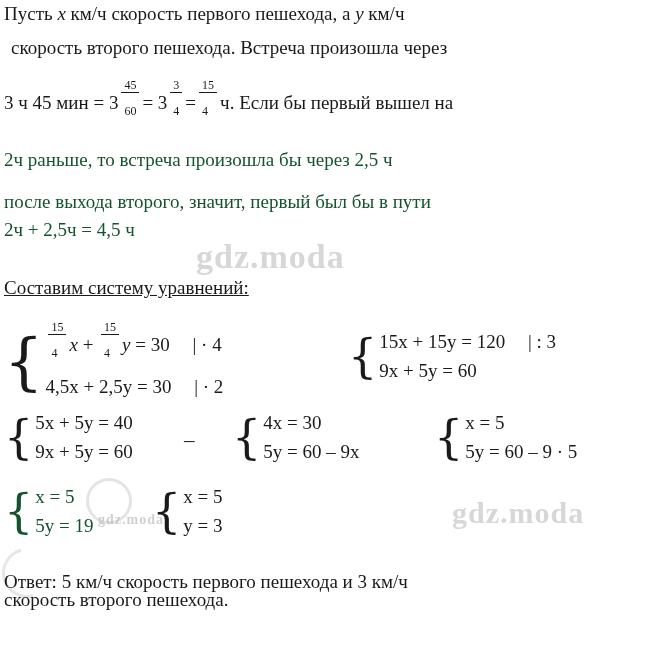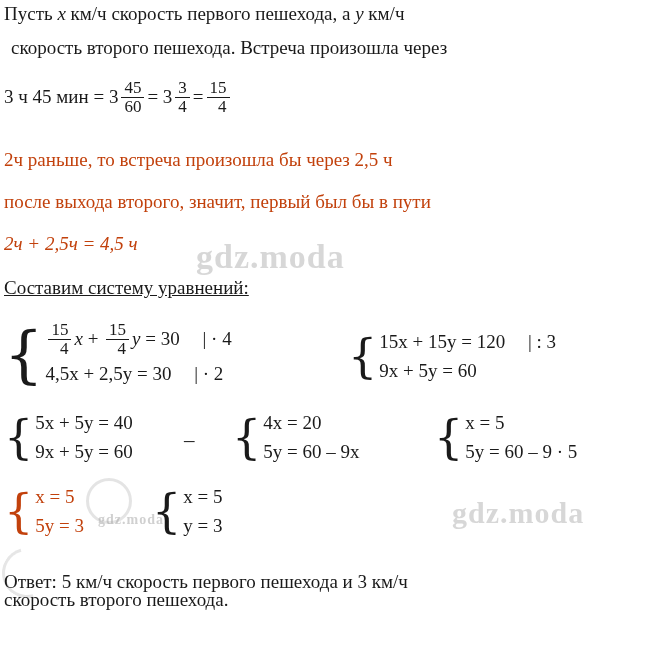--- a/index.html
+++ b/index.html
@@ -21,33 +21,33 @@
     height: 646px;
     padding: 0;
   }
   .line {
     position: absolute;
     white-space: nowrap;
     font-size: 19px;
     line-height: 1;
   }
   .it { font-style: italic; }
-  .faint { color: #c2410c; }
+  .faint { color: #14532d; }
   .frac {
     display: inline-block;
     vertical-align: middle;
-    text-align: right;
-    font-size: 17px;
+    text-align: left;
+    font-size: 12px;
     line-height: 1.05;
     margin: 0 3px;
     position: relative;
     top: -1px;
   }
   .frac .num { display: block; padding: 0 3px; }
-  .frac .den { display: block; padding: 0 3px; border-top: 1.4px solid #1a1a1a; }
+  .frac .den { display: block; padding: 12px 3px; border-top: 1.4px solid #1a1a1a; }
   .sys {
     position: absolute;
     display: flex;
     align-items: center;
     font-size: 19px;
   }
   .brace {
     font-size: 46px;
     line-height: 0.85;
     font-weight: 300;
@@ -98,26 +98,26 @@
 
 <div class="page">
 
   <div class="line" style="left:4px; top:4px;">
     <span>Пусть </span><span class="it">x</span><span> км/ч  скорость первого пешехода, а </span><span class="it">y</span><span> км/ч</span>
   </div>
 
   <div class="line" style="left:11px; top:38px;">скорость второго пешехода. Встреча произошла через</div>
 
   <div class="line" style="left:4px; top:80px;">
-    <span>3 ч 45 мин = 3</span><span class="frac"><span class="num">45</span><span class="den">60</span></span><span>= 3</span><span class="frac"><span class="num">3</span><span class="den">4</span></span><span>=</span><span class="frac"><span class="num">15</span><span class="den">4</span></span>
+    <span>3 ч 45 мин = 3</span><span class="frac"><span class="num">45</span><span class="den">60</span></span><span>= 3</span><span class="frac"><span class="num">3</span><span class="den">4</span></span><span>=</span><span class="frac"><span class="num">15</span><span class="den">4</span></span><span>ч. Если бы первый вышел на</span>
   </div>
 
   <div class="line faint" style="left:4px; top:150px;">2ч раньше, то встреча произошла бы через 2,5 ч</div>
   <div class="line faint" style="left:4px; top:192px;">после выхода второго, значит, первый был бы в пути</div>
-  <div class="line faint" style="left:4px; top:234px;font-style:italic;">2ч + 2,5ч = 4,5 ч</div>
+  <div class="line faint" style="left:4px; top:220px;">2ч + 2,5ч = 4,5 ч</div>
 
   <div class="wm wm-big" style="left:196px; top:238px;">gdz.moda</div>
 
   <div class="line" style="left:4px; top:278px;text-decoration:underline;">Составим систему уравнений:</div>
 
   <div class="sys" style="left:4px; top:322px;">
     <span class="brace brace-tall">{</span>
     <span class="sysrows">
       <span class="sysrow">
         <span class="frac"><span class="num">15</span><span class="den">4</span></span><span class="it">x</span>
@@ -151,38 +151,38 @@
     <span class="sysrows">
       <span class="sysrow">5x + 5y = 40</span>
       <span class="sysrow">9x + 5y = 60</span>
     </span>
   </div>
   <div class="minus-sign" style="left:184px; top:428px;">–</div>
 
   <div class="sys" style="left:232px; top:408px;">
     <span class="brace">{</span>
     <span class="sysrows">
-      <span class="sysrow">4x = 20</span>
+      <span class="sysrow">4x = 30</span>
       <span class="sysrow">5y = 60 – 9x</span>
     </span>
   </div>
 
   <div class="sys" style="left:434px; top:408px;">
     <span class="brace">{</span>
     <span class="sysrows">
       <span class="sysrow">x = 5</span>
       <span class="sysrow">5y = 60 – 9 · 5</span>
     </span>
   </div>
 
   <div class="sys faint" style="left:4px; top:482px;">
     <span class="brace">{</span>
     <span class="sysrows">
       <span class="sysrow">x = 5</span>
-      <span class="sysrow">5y = 3</span>
+      <span class="sysrow">5y = 19</span>
     </span>
   </div>
 
   <div class="sys" style="left:152px; top:482px;">
     <span class="brace">{</span>
     <span class="sysrows">
       <span class="sysrow">x = 5</span>
       <span class="sysrow">y = 3</span>
     </span>
   </div>

